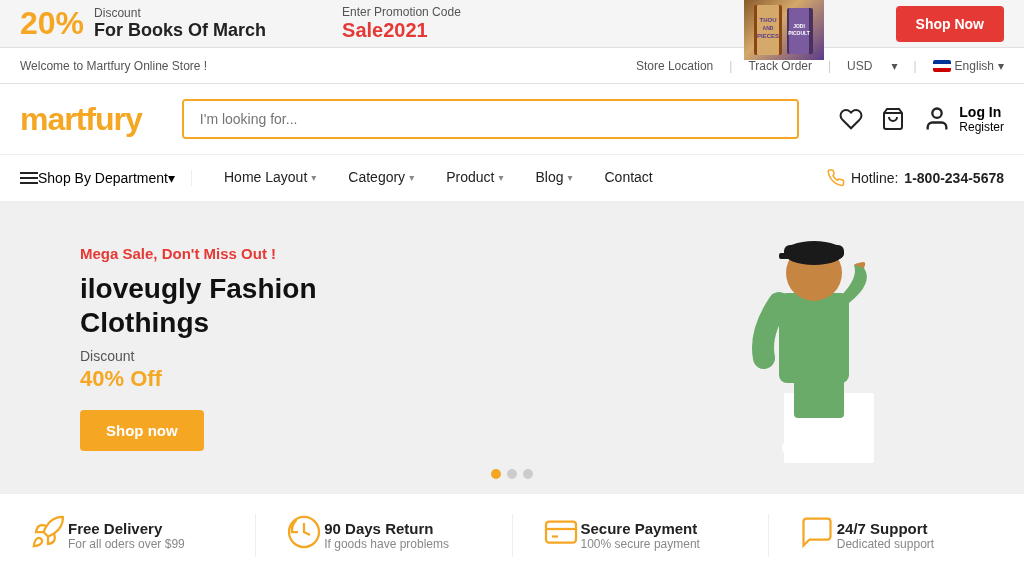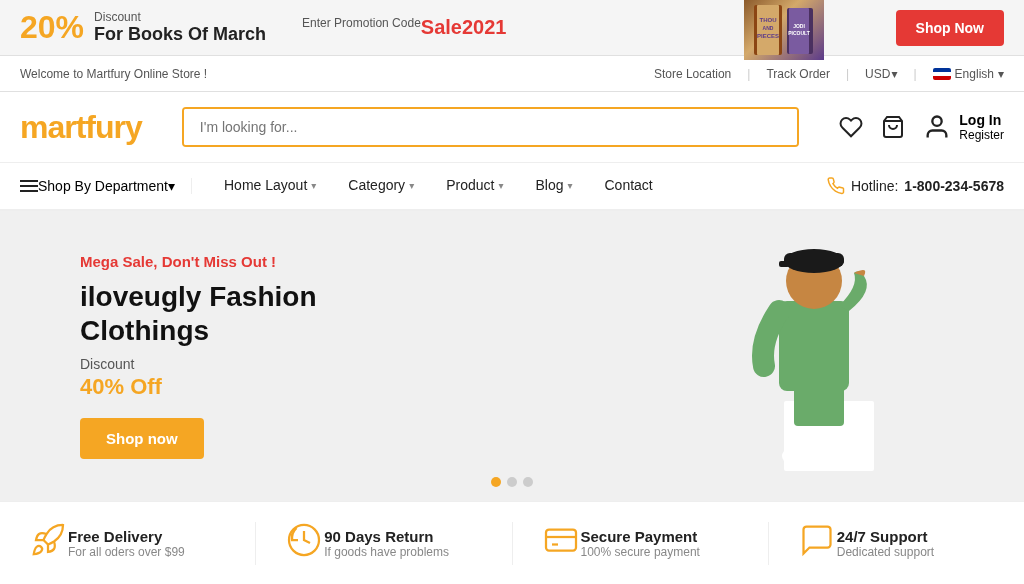--- a/index.html
+++ b/index.html
@@ -4,21 +4,21 @@
   <style>
     * { margin: 0; padding: 0; box-sizing: border-box; }
     body { font-family: Arial, sans-serif; background: #fff; width: 1024px; overflow-x: hidden; }
 
     
     .top-banner {
       background: #f5f5f5;
       display: flex;
       align-items: center;
       padding: 0 20px;
-      height: 56px;
+      height: 48px;
       position: relative;
       border-bottom: 1px solid #e0e0e0;
     }
     .banner-discount {
       display: flex;
       align-items: center;
       gap: 10px;
     }
     .banner-percent {
       font-size: 32px;
@@ -32,23 +32,23 @@
     .banner-discount-label {
       font-size: 12px;
       color: #555;
     }
     .banner-books {
       font-size: 18px;
       font-weight: 700;
       color: #222;
     }
     .banner-promo {
-      margin-left: 36px;
-      display: flex;
-      flex-direction: row;
+      margin-left: 76px;
+      display: flex;
+      flex-direction: column;
     }
     .banner-promo-label {
       font-size: 12px;
       color: #555;
     }
     .banner-promo-code {
       font-size: 20px;
       font-weight: 700;
       color: #e53935;
     }
@@ -101,21 +101,21 @@
     .utility-divider {
       color: #ccc;
     }
     .utility-link {
       cursor: pointer;
       color: #555;
     }
     .currency-select {
       display: flex;
       align-items: center;
-      gap: 1px;
+      gap: 19px;
       cursor: pointer;
     }
     .lang-select {
       display: flex;
       align-items: center;
       gap: 4px;
       cursor: pointer;
     }
     .flag-icon {
       width: 18px;

